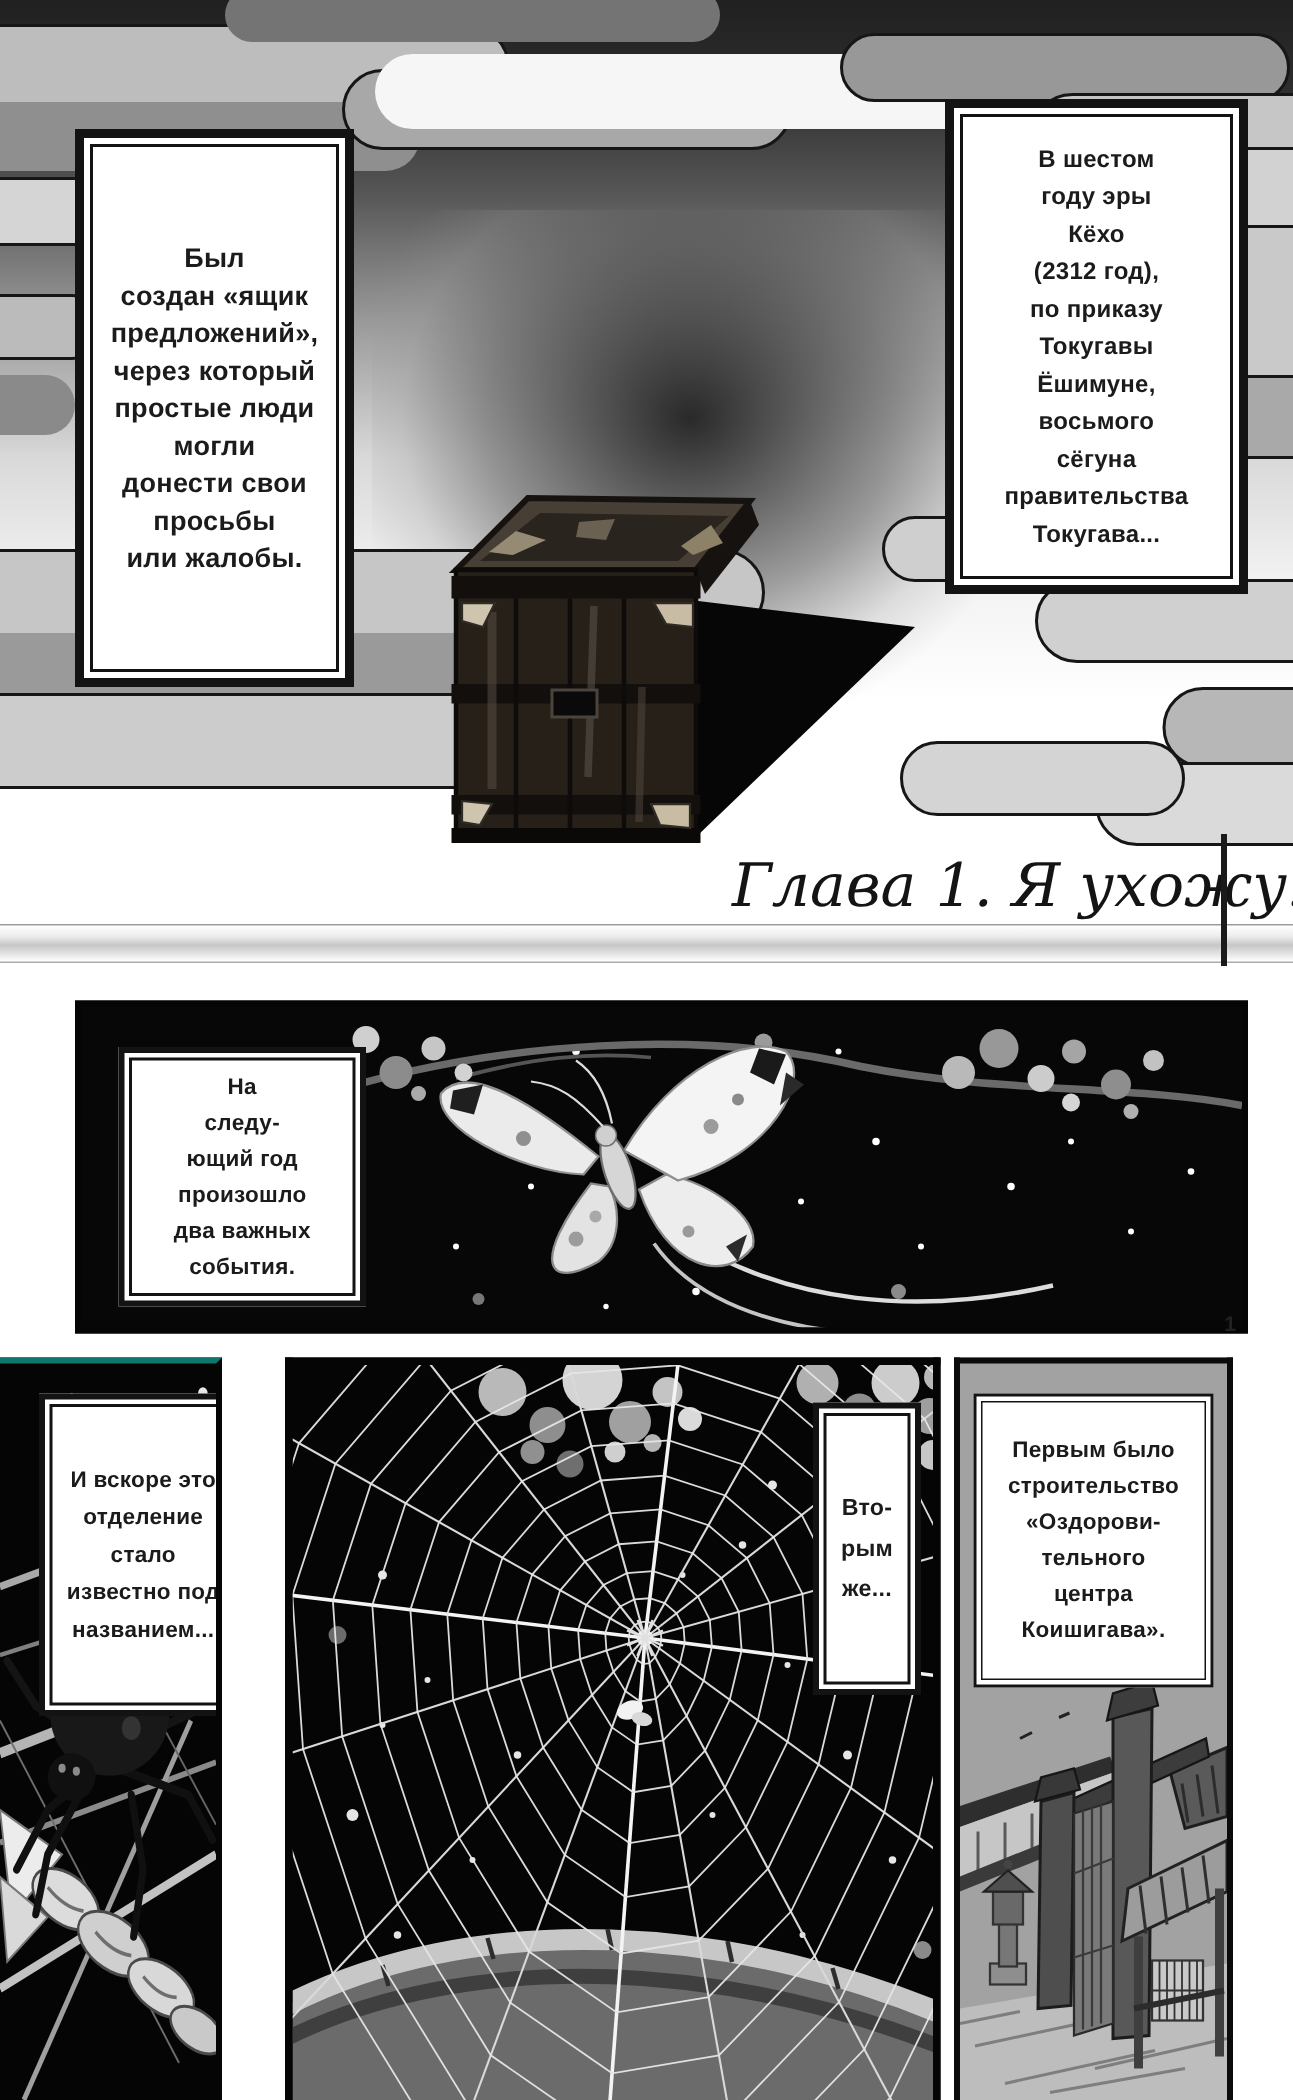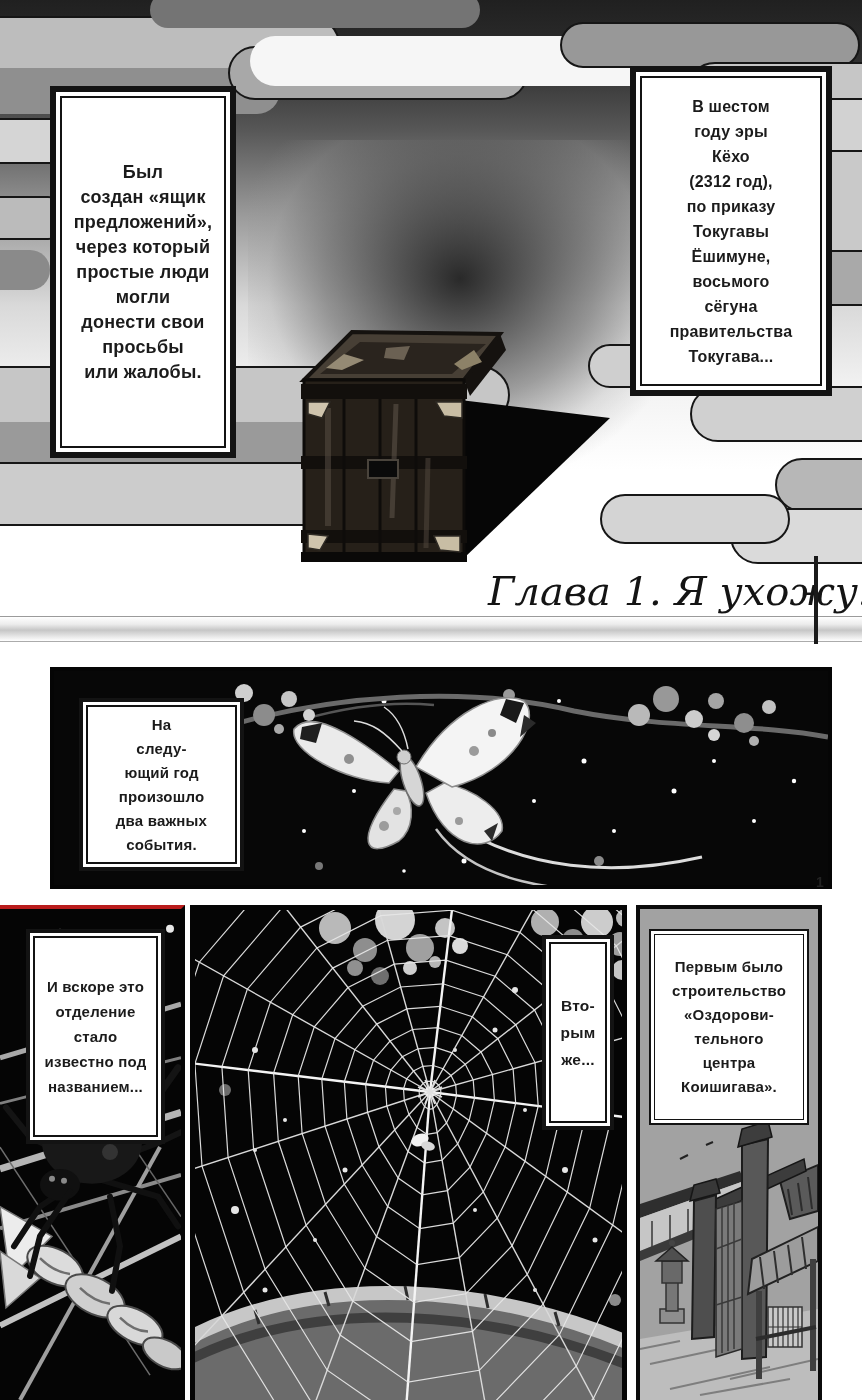--- a/index.html
+++ b/index.html
@@ -34,22 +34,22 @@
 
   
   .panel2 { position:absolute; left:50px; top:645px; width:782px; height:222px;
     background:#070707; border:4px solid #050505; overflow:hidden;margin-top:22px; }
   .panel2 svg { position:absolute; left:0; top:0; }
 
   .pagenum { position:absolute; left:806px; top:874px; width:28px; text-align:center;
     font-size:14px; font-weight:700; color:#222; }
 
   
-  .panel3 { position:absolute; left:0; top:905px; width:185px; height:495px;
-    background:#050505; border-top:4px solid #b91c1c; border-right:4px solid #050505; overflow:hidden; }
+  .panel3 { position:absolute; left:0; top:905px; width:148px; height:495px;
+    background:#050505; border-top:4px solid #0f766e; border-right:4px solid #050505; overflow:hidden; }
   .panel4 { position:absolute; left:190px; top:905px; width:437px; height:495px;
     background:#050505; border:5px solid #050505; border-bottom:none; overflow:hidden; }
   .panel5 { position:absolute; left:636px; top:905px; width:186px; height:495px;
     background:#a2a2a2; border:4px solid #0b0b0b; border-bottom:none; overflow:hidden; }
   .artfill { position:absolute; left:0; top:0; width:100%; height:100%; }
 </style>
 </head>
 <body>
 
 <div id="page">

